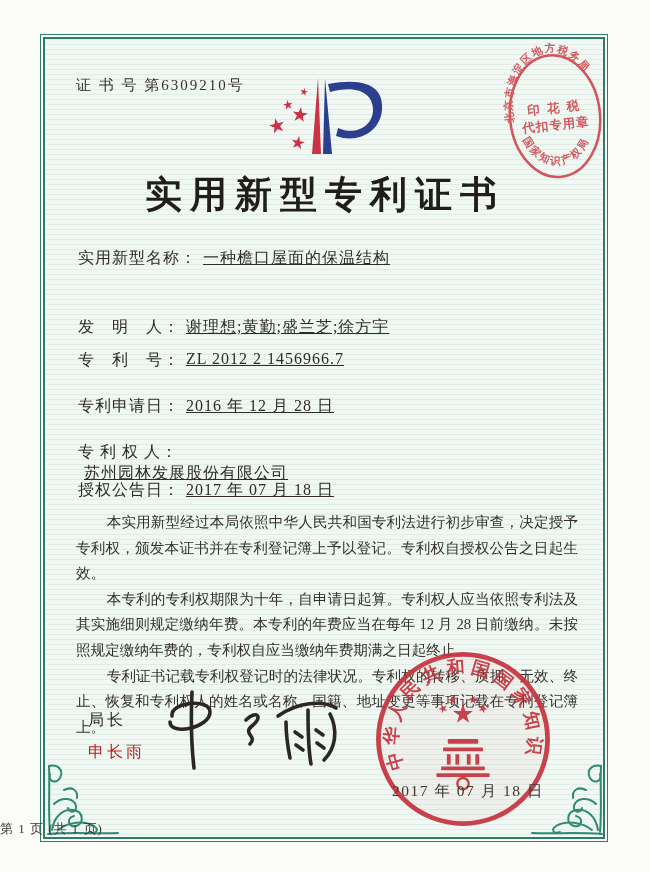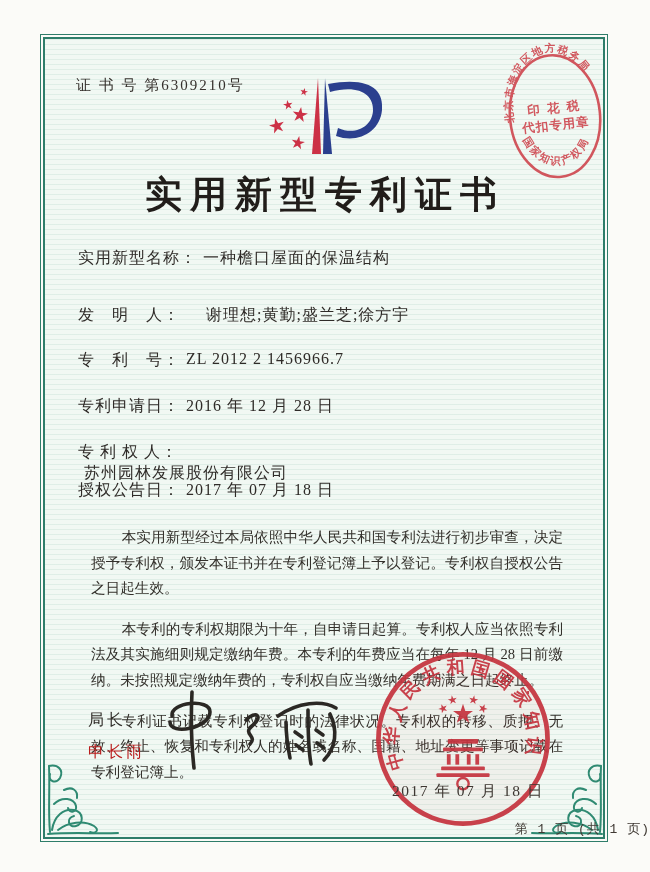--- a/index.html
+++ b/index.html
@@ -30,33 +30,33 @@
   .cert-no{position:absolute;left:76px;top:76px;font-size:15px;letter-spacing:2px;color:#35302c;z-index:4;}
   .logo{position:absolute;left:252px;top:74px;width:150px;height:92px;z-index:4;}
   .tax-stamp{position:absolute;left:496px;top:40px;width:120px;height:152px;z-index:6;transform:rotate(-6deg);opacity:.92;}
   .title{
     position:absolute;left:0;top:170px;width:650px;text-align:center;
     font-size:37px;font-weight:600;letter-spacing:8px;color:#211d1a;z-index:4;
   }
   .fields{position:absolute;left:78px;top:248px;width:480px;z-index:4;}
   .field-row{position:absolute;left:0;display:flex;font-size:16px;white-space:nowrap;}
   .field-row .lbl{letter-spacing:1px;}
-  .field-row .val{margin-left:6px;letter-spacing:1px;}
-  .row-0{top:0;text-align:center;} .row-1{top:57px;gap:20px;} .row-2{top:102px;} .row-3{top:148px;} .row-4{top:194px;flex-direction:column;} .row-5{top:232px;}
+  .field-row .val{margin-left:6px;letter-spacing:1px;text-decoration:underline;}
+  .row-0{top:0;text-align:center;} .row-1{top:69px;} .row-2{top:102px;} .row-3{top:148px;} .row-4{top:194px;flex-direction:column;} .row-5{top:232px;}
   .body-text{
     position:absolute;left:76px;top:510px;width:502px;z-index:4;
     font-size:14.6px;line-height:25.6px;text-align:justify;color:#33302b;
   }
-  .body-text p{margin:15px;text-indent:2.1em;}
+  .body-text p{margin:0;text-indent:2.1em;}
   .signoff-title{position:absolute;left:88px;top:710px;font-size:16px;letter-spacing:3px;z-index:4;color:#2e2a26;}
   .signoff-name{position:absolute;left:88px;top:742px;font-size:16px;letter-spacing:3px;z-index:4;color:#b91c1c;}
   .signature{position:absolute;left:158px;top:684px;width:195px;height:95px;z-index:5;}
   .seal{position:absolute;left:368px;top:644px;width:190px;height:190px;z-index:5;opacity:.93;}
   .seal-date{position:absolute;left:392px;top:781px;font-size:15.5px;letter-spacing:1.5px;color:#3d3631;z-index:6;}
-  .footer{position:absolute;left:0;top:820px;width:650px;text-align:right;font-size:13px;letter-spacing:1px;color:#403a34;z-index:4;font-family:Liberation Mono, monospace;}
+  .footer{position:absolute;left:0;top:820px;width:650px;text-align:left;font-size:13px;letter-spacing:1px;color:#403a34;z-index:4;}
 </style>
 </head>
 <body>
 
 <div class="frame-outer">
   <div class="frame-inner"></div>
 </div>
 
 <svg class="corner bl" viewBox="0 0 78 78" fill="none" stroke="#2f8a72" stroke-width="2" stroke-linecap="round">
   <path d="M4 74 C30 72 52 74 74 73"></path>

